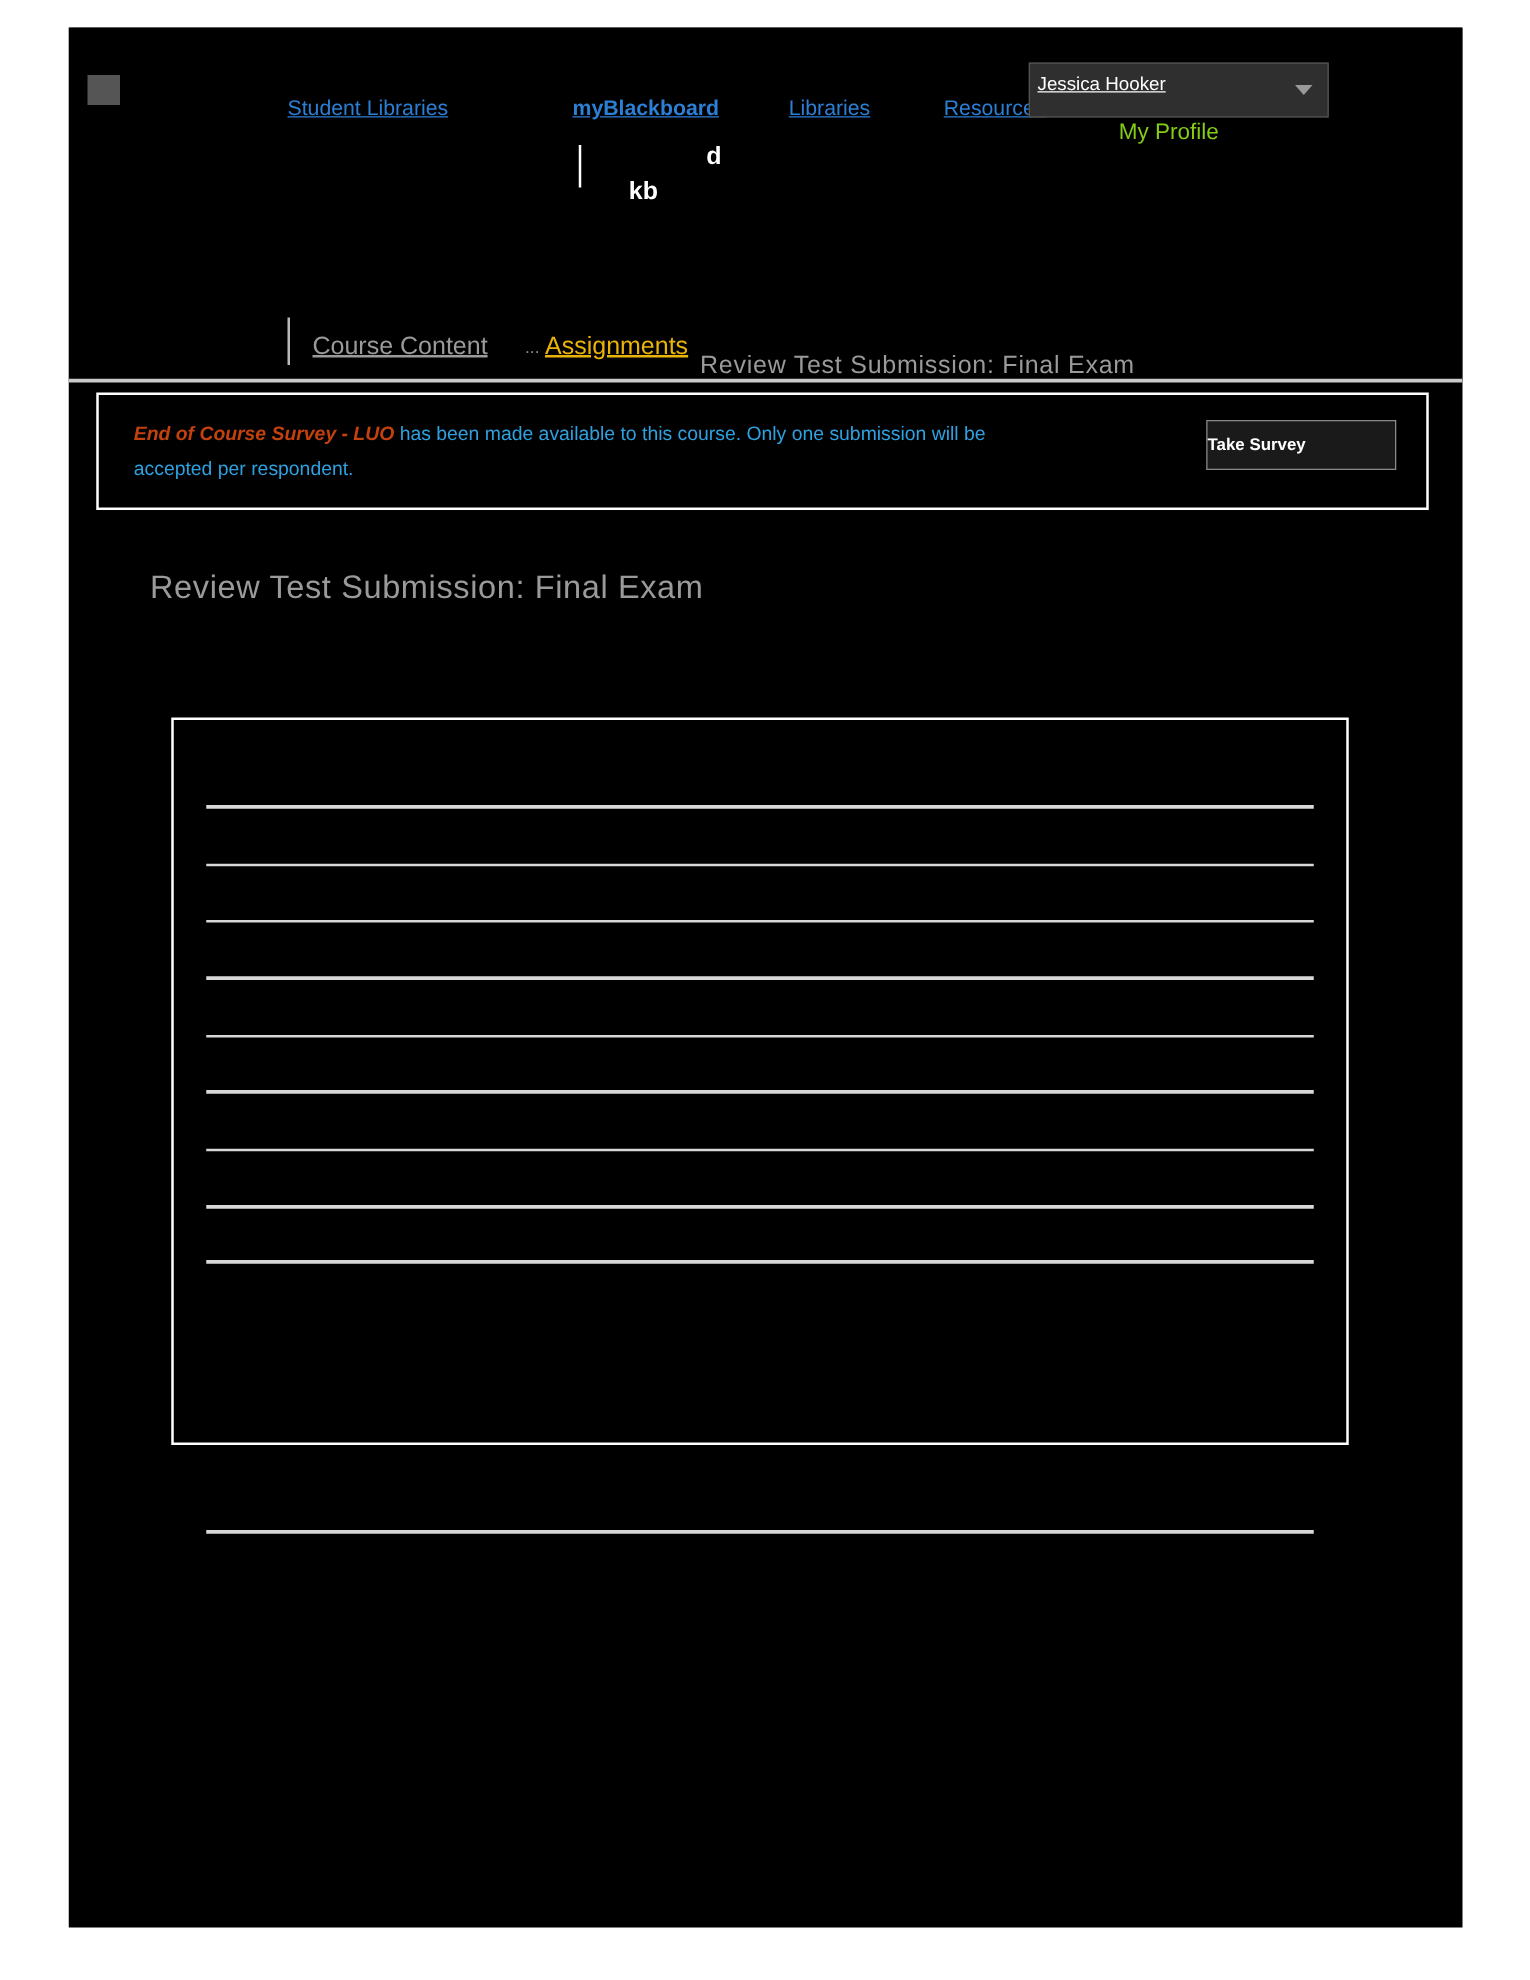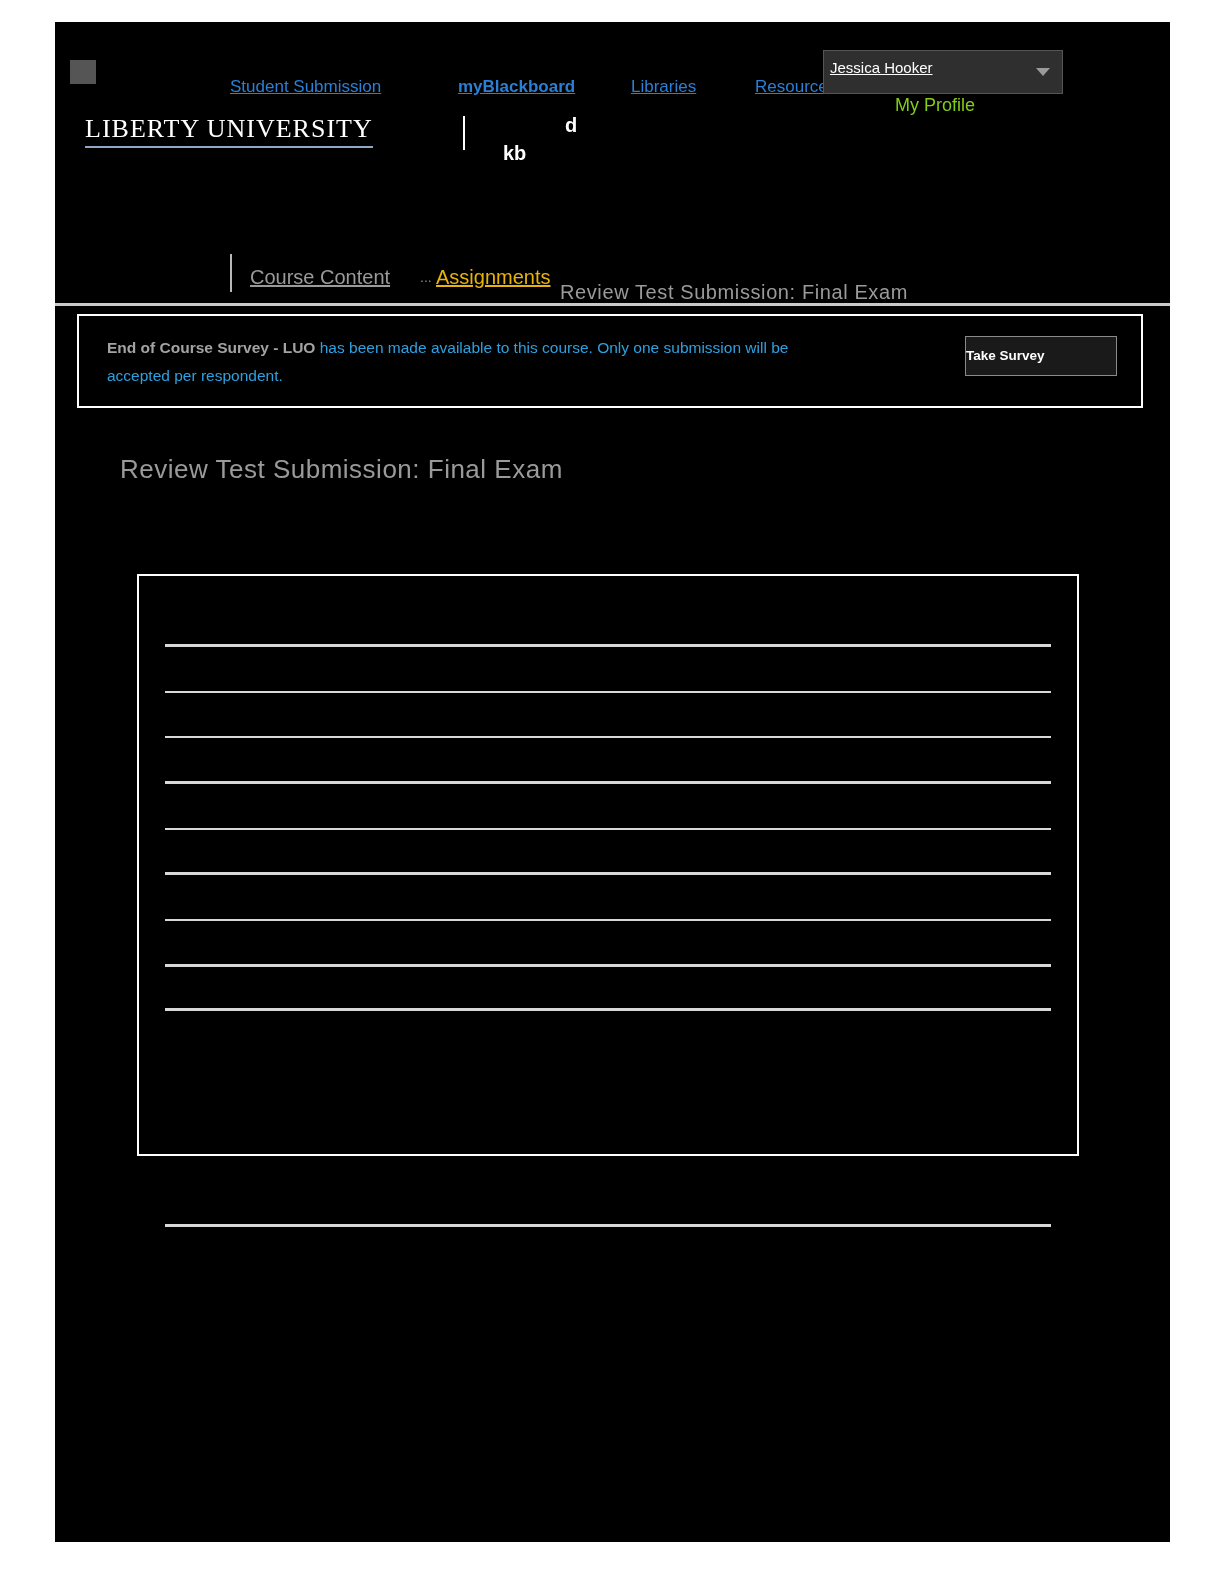--- a/index.html
+++ b/index.html
@@ -197,21 +197,21 @@
   }
   .survey-text {
     position: absolute;
     left: 28px;
     top: 18px;
     width: 700px;
     color: #2ea1e0;
     font-size: 15.5px;
     line-height: 28px;
   }
-  .survey-text b { color: #a3a3a3; }
+  .survey-text b { color: #c2410c; font-style: italic; }
   .survey-text .plain { color: #2ea1e0; font-weight: normal; }
   .take-survey-btn {
     position: absolute;
     right: 24px;
     top: 20px;
     width: 150px;
     height: 38px;
     background: #1a1a1a;
     border: 1px solid #8a8a8a;
     color: #ffffff;
@@ -250,27 +250,26 @@
   }
 </style>
 </head>
 <body>
 
 <div class="page">
 
   <div class="topnav">
 
     <div class="nav-links">
-      <a class="nav-link l0" href="#">Student Submission</a>
+      <a class="nav-link l0" href="#">Student Libraries</a>
       <a class="nav-link l1" href="#">myBlackboard</a>
       <a class="nav-link l2" href="#">Libraries</a>
       <a class="nav-link l3" href="#">Resources</a>
     </div>
 
-    <div class="brand">LIBERTY UNIVERSITY</div>
     <div class="brand-divider"></div>
     <div class="brand-sub">
       <span class="bb-kb">kb</span>
       <span class="bb-d">d</span>
     </div>
 
     <div class="userbox">
       <div class="userbox-name">Jessica Hooker</div>
       <div class="userbox-caret"></div>
     </div>

